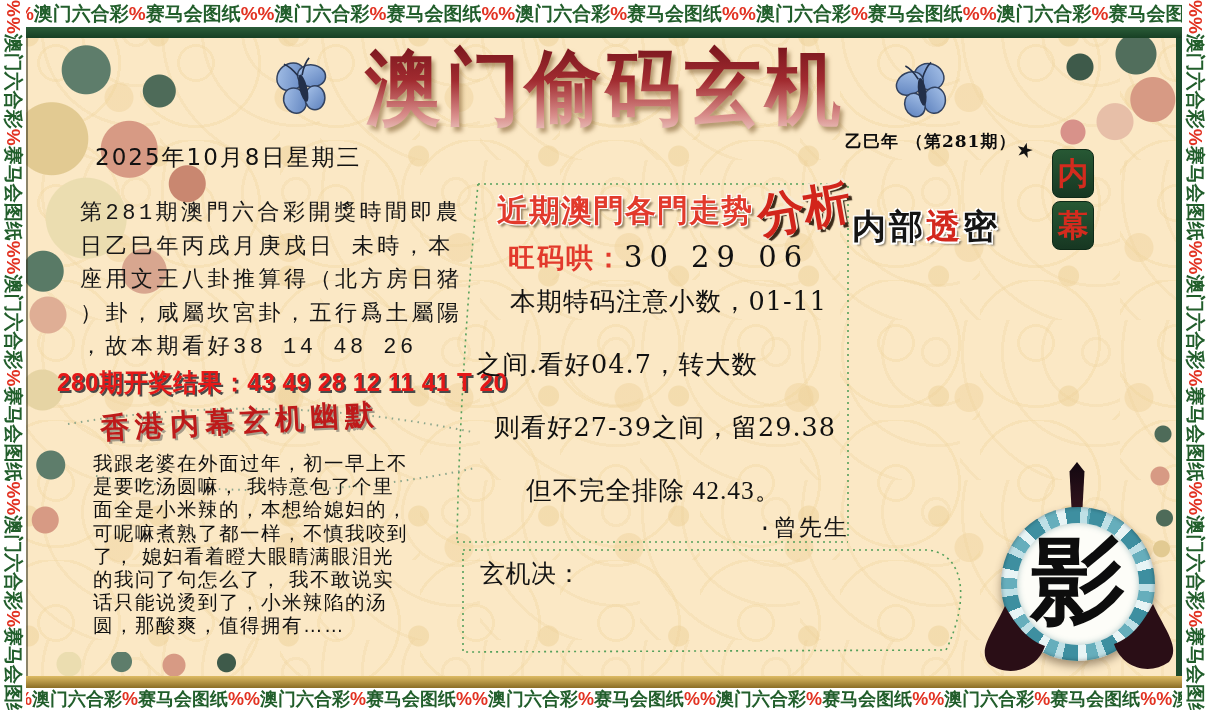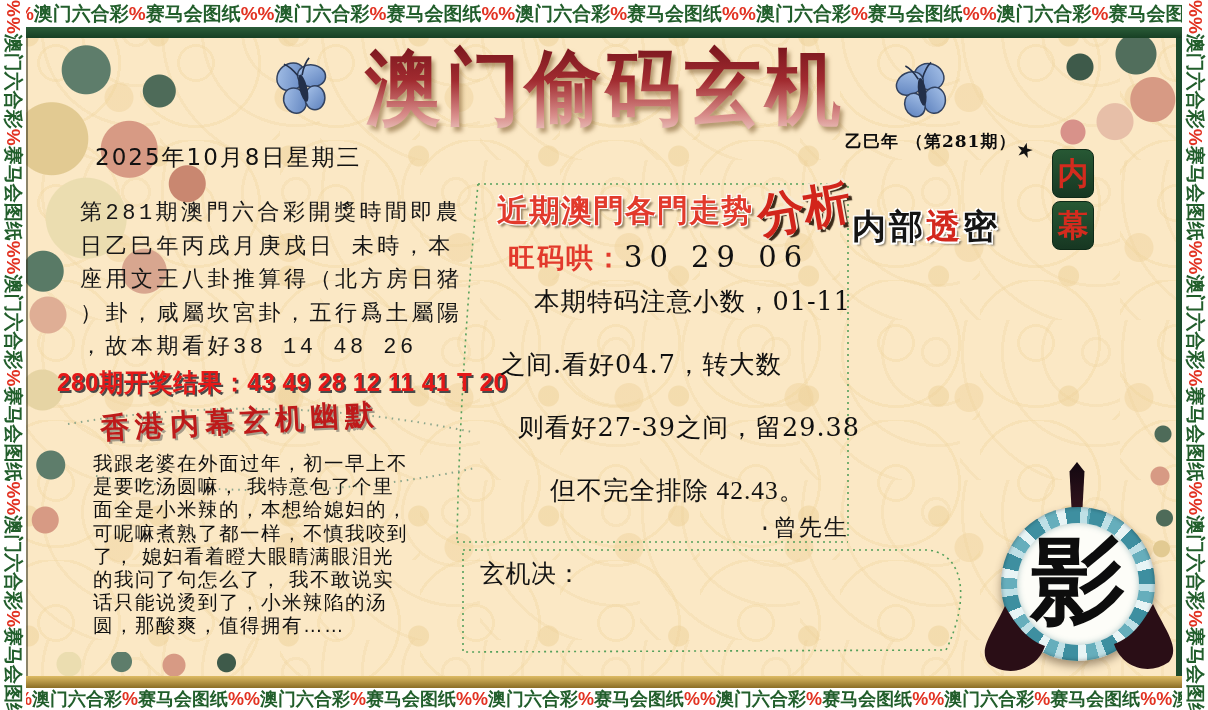--- a/index.html
+++ b/index.html
@@ -93,21 +93,21 @@
   
   .mid-header{position:absolute;left:497px;top:190px;z-index:3;white-space:nowrap;
     font-size:31px;font-weight:bold;color:#E23A2C;letter-spacing:1px;
     text-shadow:-1px -1px 0 #fff,1px -1px 0 #fff,-1px 1px 0 #fff,1px 1px 0 #fff,3px 3px 2px rgba(90,70,40,.6);}
   .mid-accent{position:absolute;left:757px;top:178px;z-index:4;transform:rotate(-10deg);
     font-family:"DejaVu Serif","Liberation Serif",serif;font-size:47px;font-weight:900;color:#D2251B;
     text-shadow:-2px -2px 0 #F6E9D2,2px -2px 0 #F6E9D2,-2px 2px 0 #F6E9D2,2px 2px 0 #3A2A1A,3px 3px 1px #3A2A1A;}
   .hot-row{position:absolute;left:508px;top:240px;z-index:3;white-space:nowrap;text-align:center;}
   .hot-label{font-family:"DejaVu Serif","Liberation Serif",serif;font-size:27px;font-weight:bold;color:#E23A2C;letter-spacing:2px;}
   .hot-nums{font-family:"DejaVu Serif","Liberation Serif",serif;font-size:29px;color:#111;letter-spacing:7px;}
-  .mid-body{position:absolute;left:500px;top:284px;width:350px;z-index:3;color:#101010;
+  .mid-body{position:absolute;left:476px;top:284px;width:350px;z-index:3;color:#101010;
     font-family:"DejaVu Serif","Liberation Serif",serif;font-size:25.5px;letter-spacing:1px;}
   .mid-body .ln{margin-bottom:28px;white-space:nowrap;}
   .mid-body .ln:nth-child(1){margin-left:34px;}
   .mid-body .ln:nth-child(3){margin-left:18px;}
   .mid-body .ln:nth-child(4){margin-left:50px;font-family:Liberation Serif, serif;}
   .signature{position:absolute;left:758px;top:512px;z-index:3;color:#141414;
     font-family:Liberation Mono, monospace;font-size:23px;letter-spacing:2px;}
   
   .r-heading{position:absolute;left:852px;top:204px;z-index:3;white-space:nowrap;
     font-family:"DejaVu Serif","Liberation Serif",serif;font-size:34px;font-weight:bold;letter-spacing:3px;}

